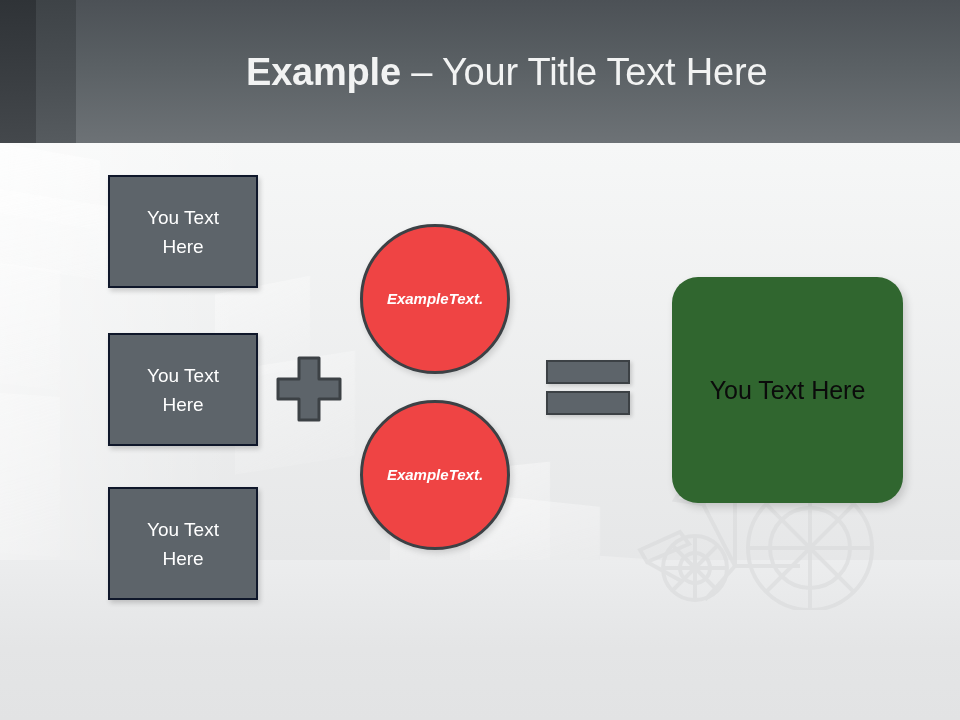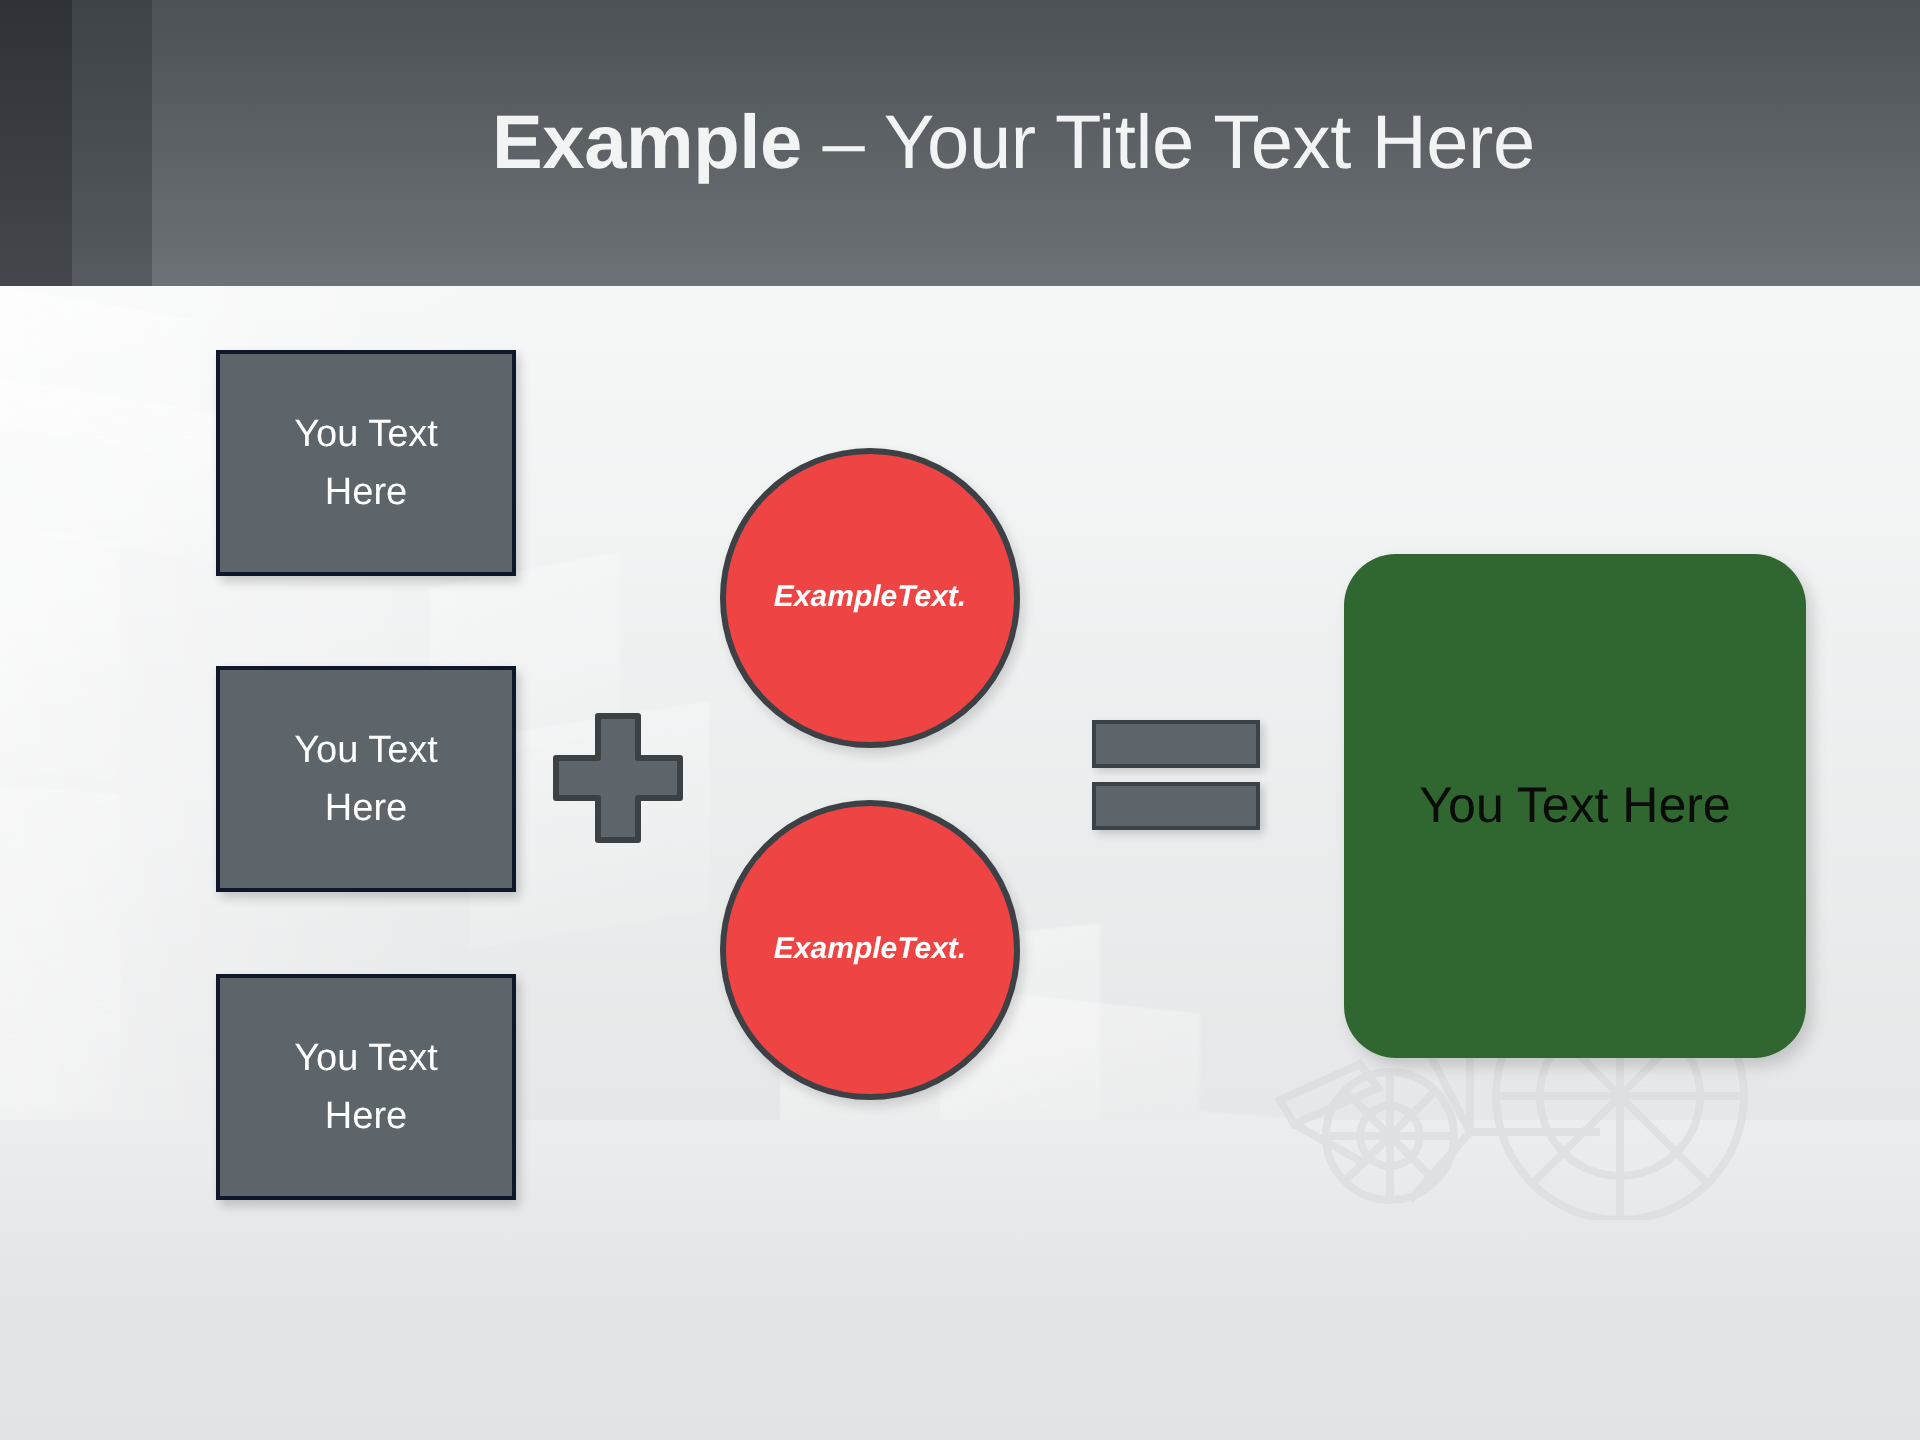--- a/index.html
+++ b/index.html
@@ -161,21 +161,21 @@
     box-sizing: border-box;
     box-shadow: 2px 2px 4px rgba(0,0,0,0.16);
   }
   .equals .bar.top { top: 0; }
   .equals .bar.bottom { top: 31px; }
 
   
   .result-box {
     position: absolute;
     left: 672px; top: 277px;
-    width: 231px; height: 252px;
+    width: 231px; height: 226px;
     background: #30662f;
     border-radius: 26px;
     display: flex;
     align-items: center;
     justify-content: center;
     text-align: center;
     color: #0b0b0b;
     font-size: 25px;
     box-shadow: 3px 4px 8px rgba(0,0,0,0.16);
   }

